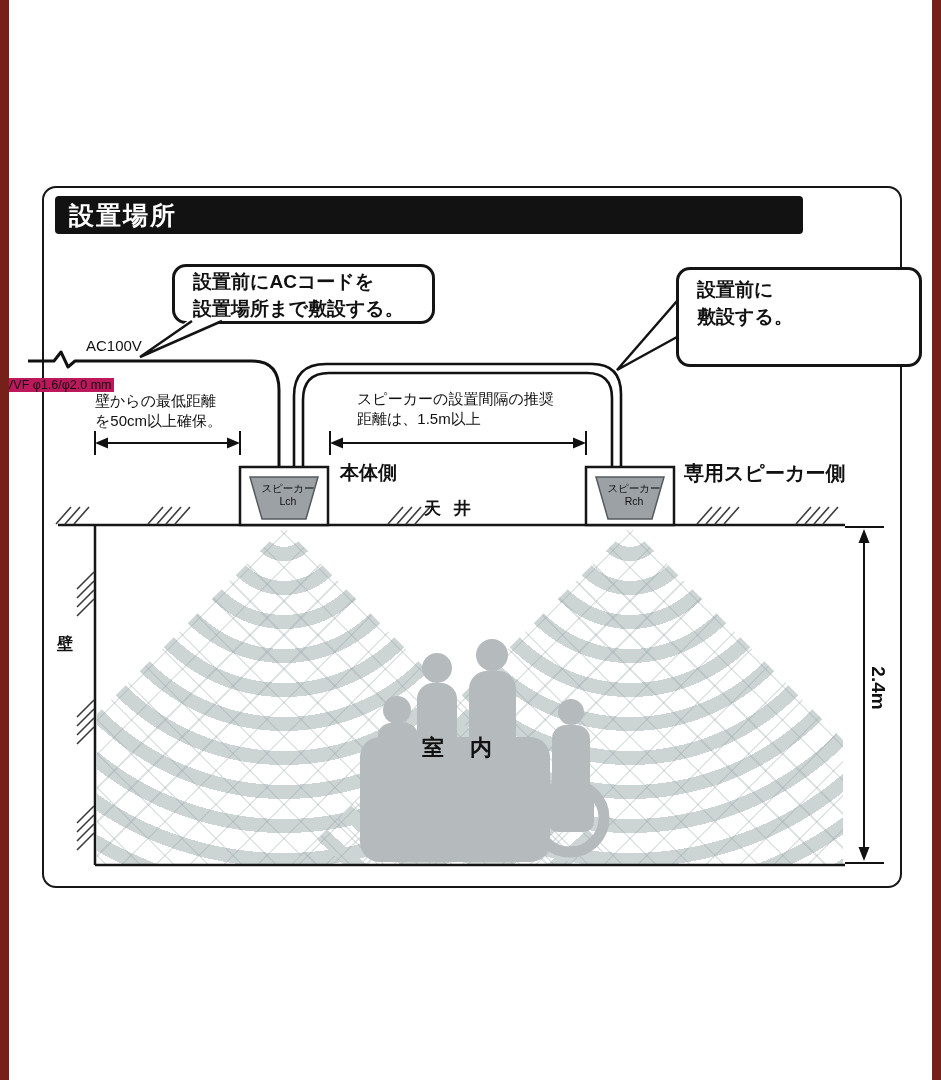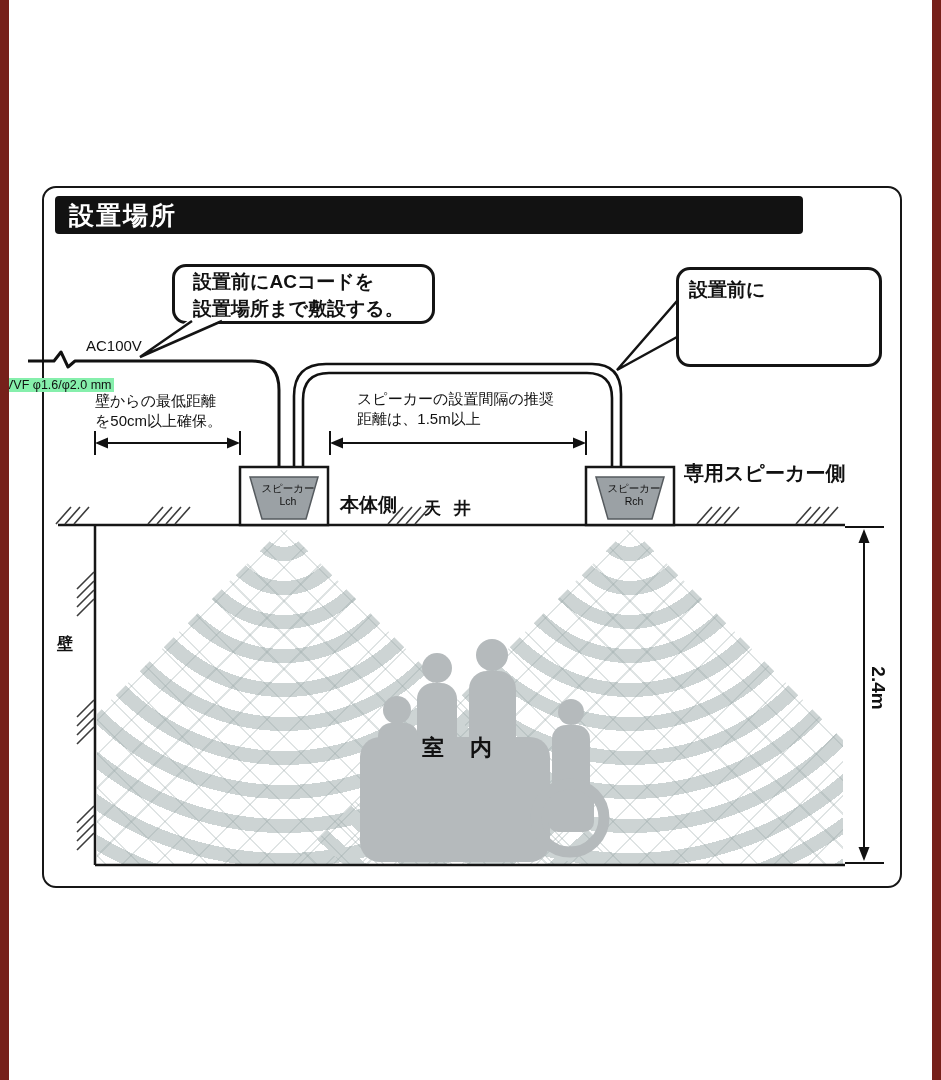--- a/index.html
+++ b/index.html
@@ -27,28 +27,28 @@
   .cone.right{left:173px;top:0}
 
   svg.layer,svg.tails{position:absolute;left:0;top:0;pointer-events:none;}
   svg.layer{z-index:2;}
   svg.tails{z-index:4;}
 
   .bubble{position:absolute;background:#fff;border:3px solid #141414;border-radius:14px;z-index:3;
           font-weight:bold;font-size:19px;box-sizing:border-box;text-align:left;}
   .bubble .bl{line-height:27px;}
   #bubble-ac{left:172px;top:264px;width:263px;height:60px;padding:1px 0 0 18px;}
-  #bubble-sp{left:676px;top:267px;width:206px;height:100px;padding:6px 0 0 10px;}
+  #bubble-sp{left:676px;top:267px;width:246px;height:100px;padding:6px 0 0 18px;}
 
   .lbl{position:absolute;z-index:5;white-space:nowrap;color:#111;}
   #ac-label{left:86px;top:337px;font-size:15px;}
-  #cable-spec{left:3px;top:378px;font-size:12.5px;background:#86efac;padding:0 2px;}
+  #cable-spec{left:3px;top:378px;font-size:12.5px;background:#be185d;padding:0 2px;}
   #note-wall{left:95px;top:391px;font-size:15px;line-height:20px;}
   #note-spacing{left:357px;top:389px;font-size:15px;line-height:20px;}
-  #side-left{left:340px;top:460px;font-size:19px;font-weight:bold;margin-top:32px;}
+  #side-left{left:340px;top:460px;font-size:19px;font-weight:bold;}
   #side-right{left:684px;top:460px;font-size:20px;font-weight:bold;}
   #ceiling-label{left:424px;top:497px;font-size:17px;font-weight:bold;letter-spacing:4px;}
   #wall-label{left:57px;top:634px;font-size:16px;font-weight:bold;}
   #directivity{left:376px;top:541px;width:164px;text-align:center;font-weight:bold;font-size:17px;line-height:24px;white-space:normal;}
   #room-label{left:422px;top:733px;font-size:22px;font-weight:bold;letter-spacing:2px;}
   #dim-24{left:846px;top:677px;width:64px;height:22px;transform:rotate(90deg);
           font-size:19px;font-weight:bold;text-align:center;}
   .spk-lbl{position:absolute;z-index:5;width:96px;text-align:center;font-size:10.5px;line-height:13px;color:#101010;}
   #spk-left{left:240px;top:482px;}
   #spk-right{left:586px;top:482px;}
@@ -136,20 +136,21 @@
     <polygon points="864,529 858.5,543 869.5,543" fill="#111"></polygon>
     <polygon points="864,861 858.5,847 869.5,847" fill="#111"></polygon>
   </svg>
 
   <div class="bubble" id="bubble-ac">
     <div class="bl">設置前にACコードを</div>
     <div class="bl">設置場所まで敷設する。</div>
   </div>
   <div class="bubble" id="bubble-sp">
     <div class="bl">設置前に</div>
+    <div class="bl">敷設する。</div>
   </div>
 
   <svg class="tails" width="941" height="1080" viewBox="0 0 941 1080">
     <polygon points="190,319 224,319 140,357" fill="#fff"></polygon>
     <path d="M192,321 L140,357 L222,321" fill="none" stroke="#141414" stroke-width="2.5"></path>
     <polygon points="675,300 675,338 617,370" fill="#fff"></polygon>
     <path d="M677,301 L617,370 L677,337" fill="none" stroke="#141414" stroke-width="2.5"></path>
   </svg>
 
   <div class="lbl" id="ac-label">AC100V</div>

